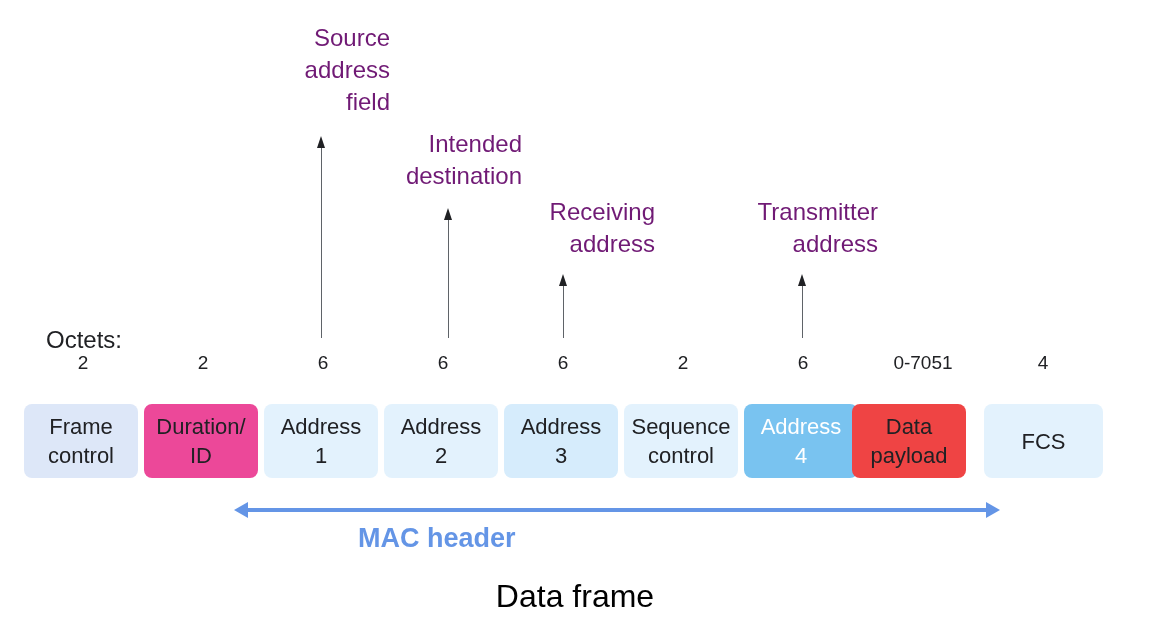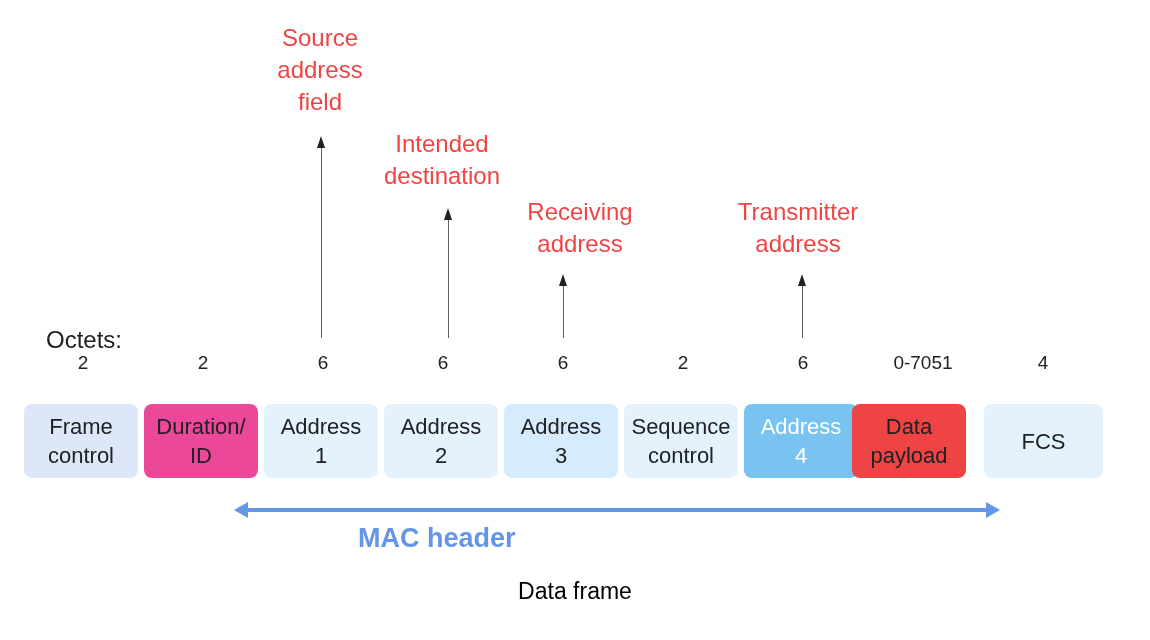--- a/index.html
+++ b/index.html
@@ -1,30 +1,30 @@
 <!DOCTYPE html>
 <html><head>
 <meta charset="utf-8">
 <style>
   html, body { margin:0; padding:0; background:#ffffff; }
   body { width:1150px; height:640px; position:relative; overflow:hidden;
          font-family:"Liberation Sans", "DejaVu Sans", sans-serif; color:#202124; }
-  .annot { position:absolute; text-align:center; font-size:24px; line-height:32px; color:#ef4444; white-space:pre-line; }
+  .annot { position:absolute; text-align:right; font-size:24px; line-height:32px; color:#701a75; white-space:pre-line; }
   .arrow-line { position:absolute; width:1px; background:#5f6368; }
   .arrow-head { position:absolute; width:0; height:0;
                 border-left:4px solid transparent; border-right:4px solid transparent;
                 border-bottom:12px solid #202124; }
   .octets-label { position:absolute; left:46px; top:326px; font-size:24px; color:#202124; }
   .octet { position:absolute; top:352px; width:118px; text-align:center; font-size:19px; color:#202124; }
   .field { position:absolute; top:404px; width:114px; height:74px; border-radius:8px;
            display:flex; align-items:center; justify-content:center; text-align:center;
            font-size:22px; line-height:29px; color:#202124; white-space:pre-line; }
   .mac-arrow { position:absolute; left:234px; top:500px; width:766px; height:20px; }
   .mac-label { position:absolute; left:358px; top:523px; font-size:27px; font-weight:bold; color:#6495e6; }
-  .title { position:absolute; left:0; width:1150px; top:578px; text-align:center; font-size:23px; color:#000000; }
+  .title { position:absolute; left:0; width:1150px; top:578px; text-align:center; font-size:32px; color:#000000; }
 </style>
 </head>
 <body>
 
 <div class="annot" style="left:250px; top:22px; width:140px;">Source
 address
 field</div>
 <div class="arrow-line" style="left:321px; top:146px; height:192px;"></div>
 <div class="arrow-head" style="left:317px; top:136px;"></div>
 

